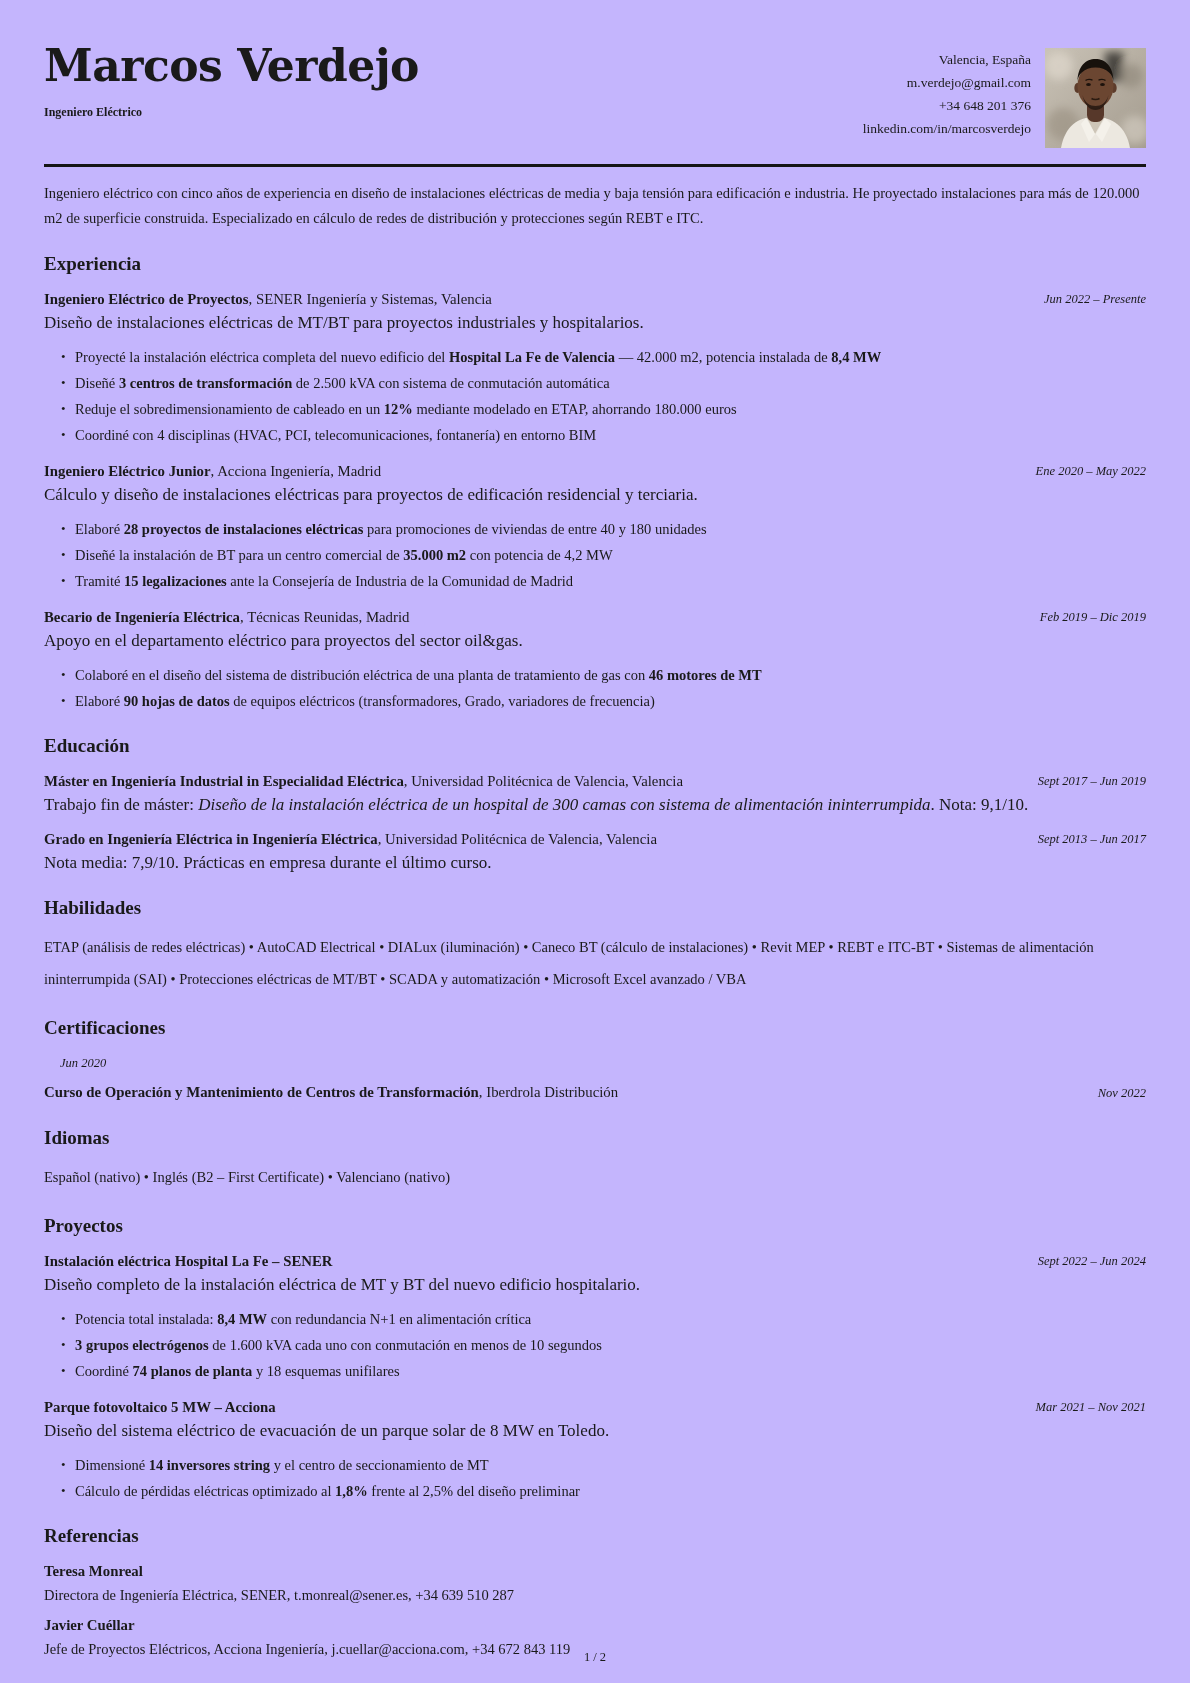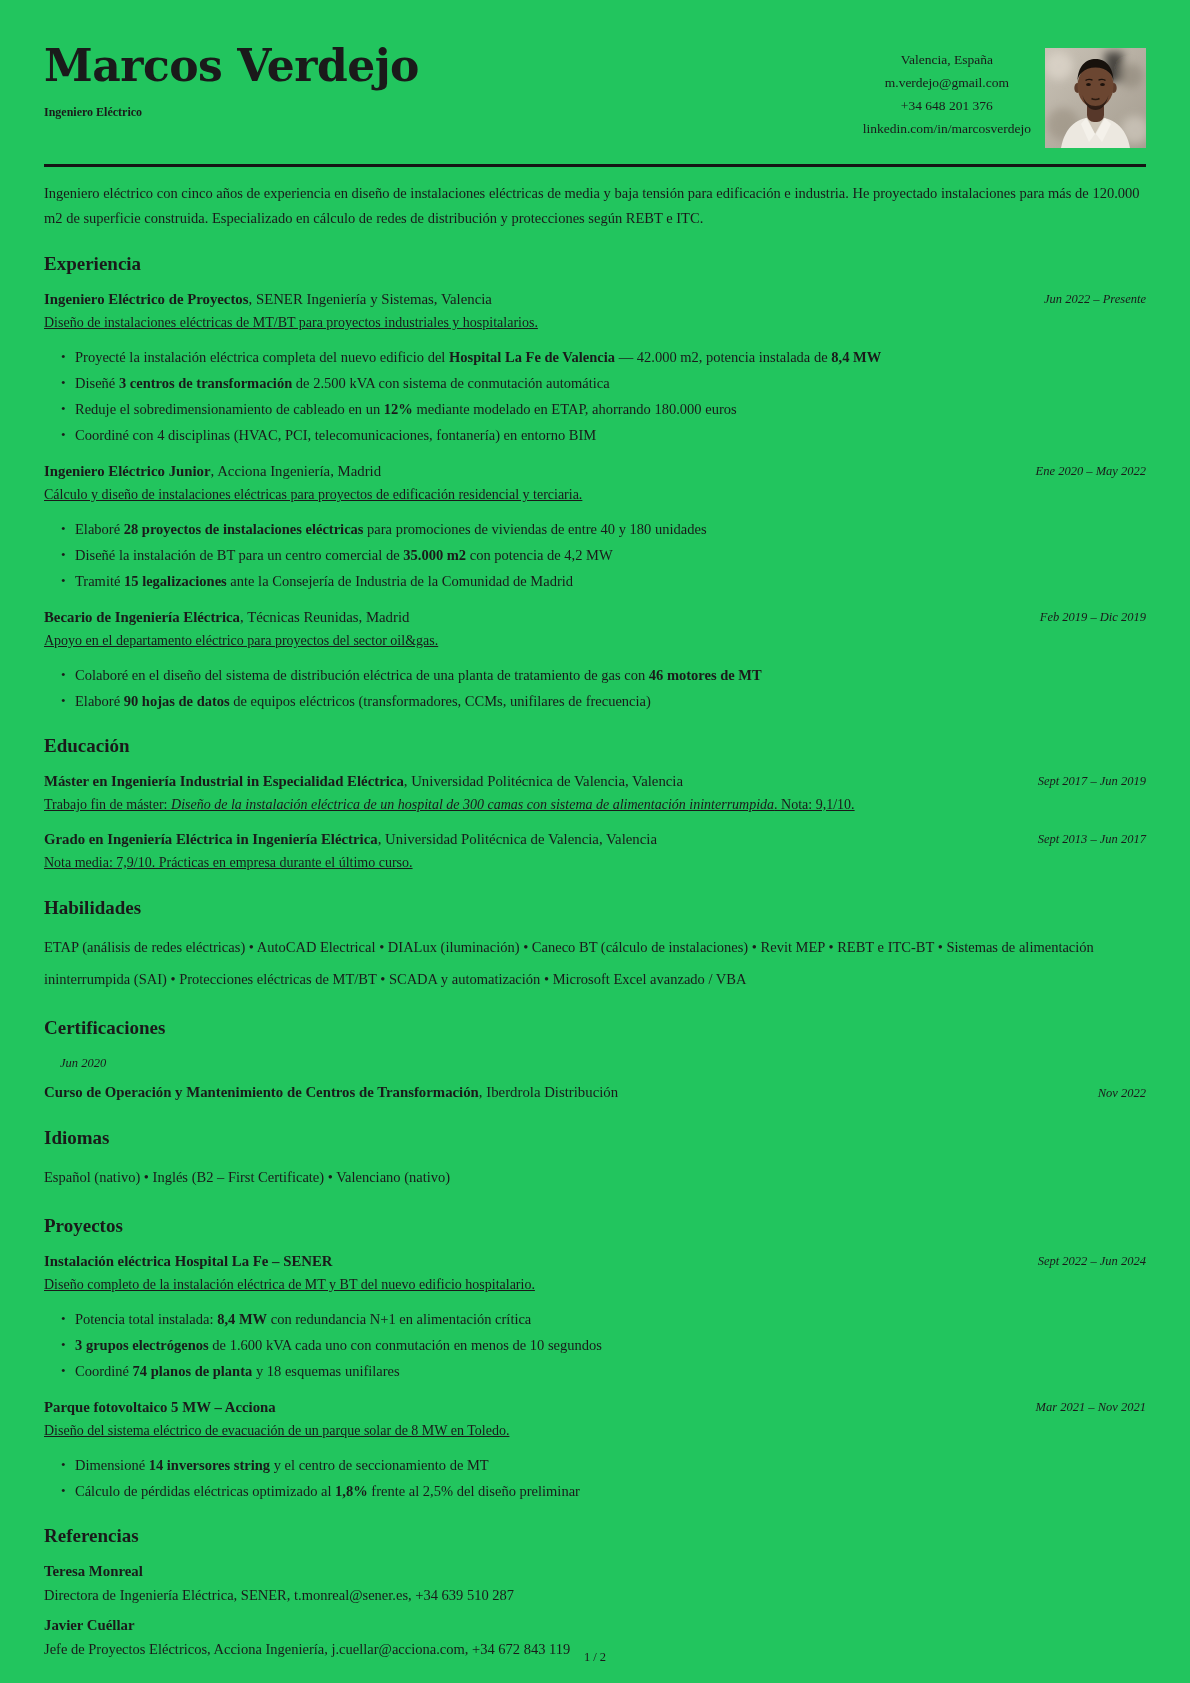--- a/index.html
+++ b/index.html
@@ -1,42 +1,42 @@
 <!DOCTYPE html>
 <html lang="es"><head>
 <meta charset="utf-8">
 <style>
   html,body{margin:0;padding:0;background:#ffffff;}
   body{font-family:"Liberation Serif", serif;color:#1a1a1a;}
   .page{position:relative;width:1190px;height:1683px;box-sizing:border-box;
-        padding:38px 44px 0 44px;background:#22c55e;overflow:hidden;}
+        padding:38px 44px 0 44px;background:#c4b5fd;overflow:hidden;}
 
   
   .hdr{display:flex;justify-content:space-between;align-items:flex-start;}
   .name{font-family:"DejaVu Serif", serif;font-size:44px;font-weight:700;
         line-height:1.25;margin:0;letter-spacing:-0.5px;}
   .jobtitle{margin-top:12px;font-size:12px;font-weight:700;}
   .hdr-right{display:flex;align-items:flex-start;gap:14px;margin-top:10px;}
-  .contact{text-align:center;font-size:13.5px;line-height:23px;}
+  .contact{text-align:right;font-size:13.5px;line-height:23px;}
   .photo{width:101px;height:100px;flex:0 0 auto;overflow:hidden;}
   .rule{border:none;border-top:3.5px solid #151515;margin:16px 0 0 0;}
 
   .summary{margin:14px 0 0 0;font-size:14.5px;line-height:25px;}
 
   
   section{margin-top:20px;}
   h2{font-size:19px;font-weight:700;line-height:26px;margin:0 0 10px 0;}
 
   .entry{margin-bottom:12px;}
   .entry:last-child{margin-bottom:0;}
   .entry-head{display:flex;justify-content:space-between;align-items:flex-end;
               font-size:14.8px;line-height:24px;}
   .b{font-weight:700;}
   .date{font-style:italic;font-size:12.5px;white-space:nowrap;padding-left:16px;}
-  .desc{margin:0;font-size:14px;line-height:24px;text-decoration:underline;}
+  .desc{margin:0;font-size:17px;line-height:24px;}
 
   ul.bullets{list-style:none;margin:10px 0 0 0;padding:0 0 0 31px;}
   ul.bullets li{position:relative;font-size:14.5px;line-height:24px;margin-bottom:2px;}
   ul.bullets li::before{content:"\2022";position:absolute;left:-14px;top:0;
                         font-size:13px;}
   .skills{font-size:14.5px;line-height:32px;margin:0;}
   .cert-row{display:flex;justify-content:space-between;align-items:baseline;
             font-size:14.8px;line-height:24px;margin-bottom:5px;}
   .ref{margin-bottom:6px;}
   .ref-name{font-weight:700;font-size:14.8px;line-height:24px;}
@@ -137,21 +137,21 @@
     </div>
 
     <div class="entry">
       <div class="entry-head">
         <div><span class="b">Becario de Ingeniería Eléctrica</span><span>, Técnicas Reunidas, Madrid</span></div>
         <div class="date">Feb 2019 – Dic 2019</div>
       </div>
       <p class="desc">Apoyo en el departamento eléctrico para proyectos del sector oil&amp;gas.</p>
       <ul class="bullets">
         <li><span>Colaboré en el diseño del sistema de distribución eléctrica de una planta de tratamiento de gas con </span><span class="b">46 motores de MT</span></li>
-        <li><span>Elaboré </span><span class="b">90 hojas de datos</span><span> de equipos eléctricos (transformadores, CCMs, unifilares de frecuencia)</span></li>
+        <li><span>Elaboré </span><span class="b">90 hojas de datos</span><span> de equipos eléctricos (transformadores, Grado, variadores de frecuencia)</span></li>
       </ul>
     </div>
   </section>
 
   <section>
     <h2>Educación</h2>
 
     <div class="entry" style="margin-bottom:10px;">
       <div class="entry-head">
         <div><span class="b">Máster en Ingeniería Industrial in Especialidad Eléctrica</span><span>, Universidad Politécnica de Valencia, Valencia</span></div>

